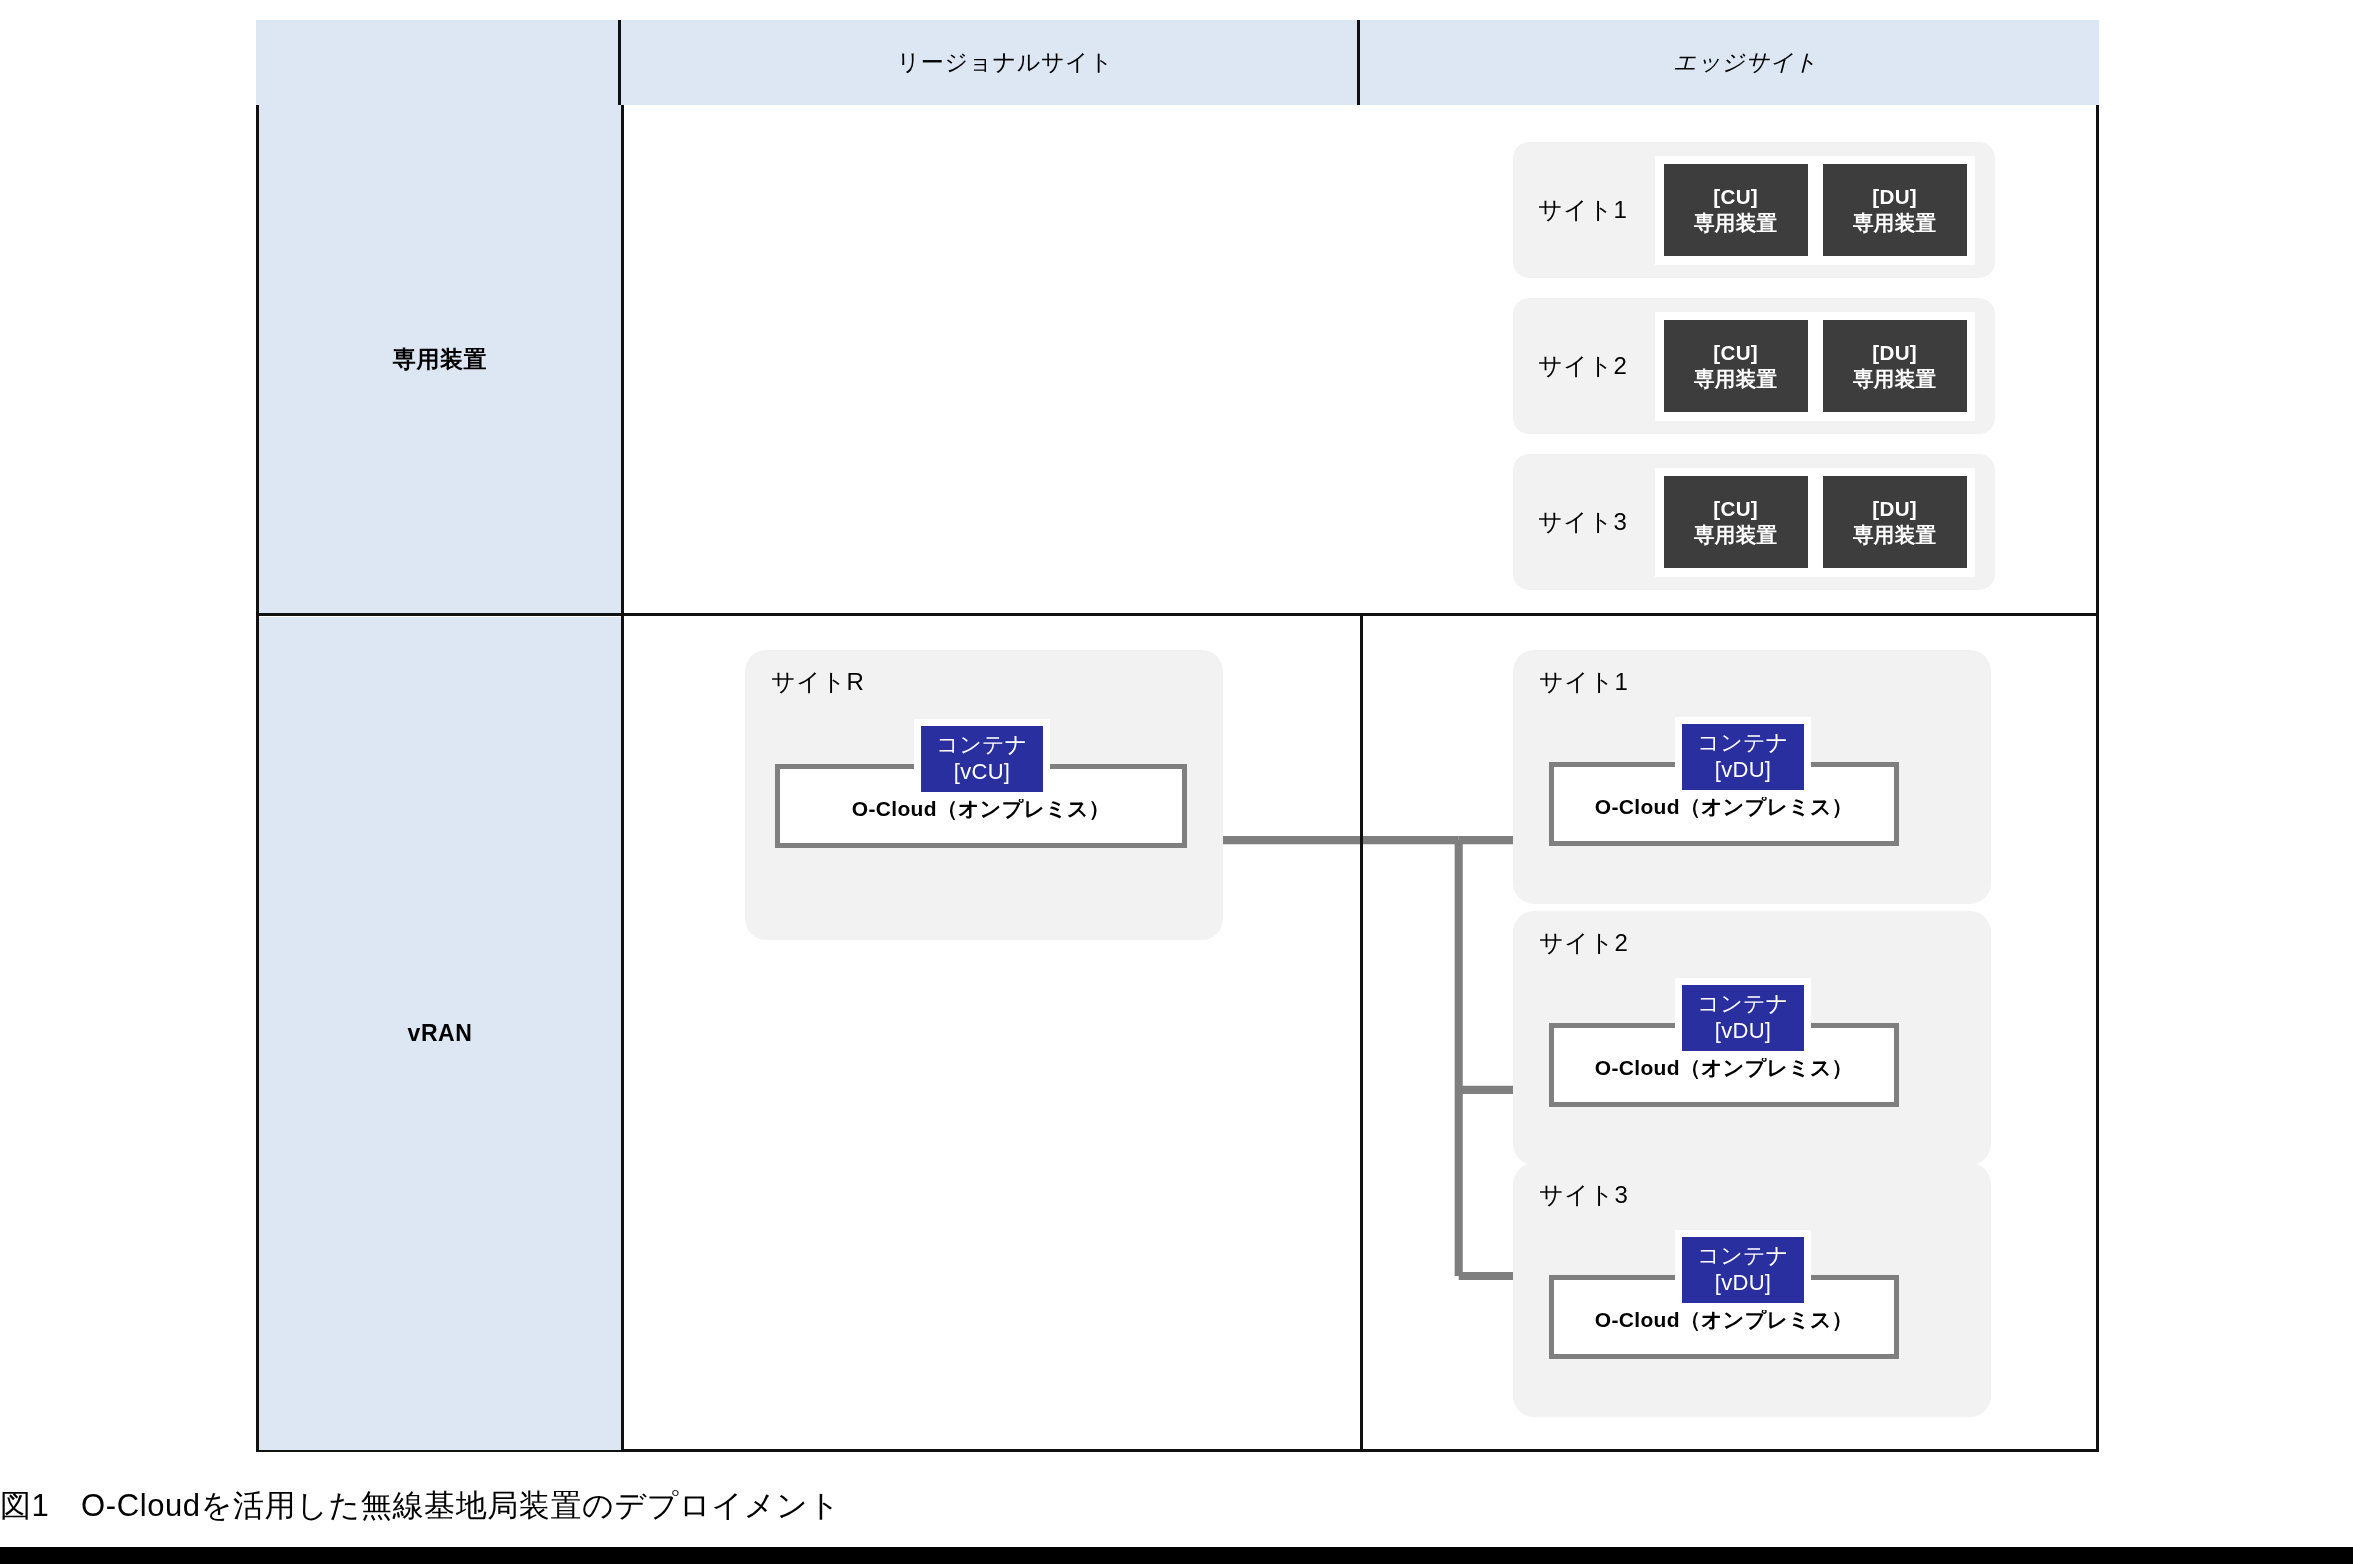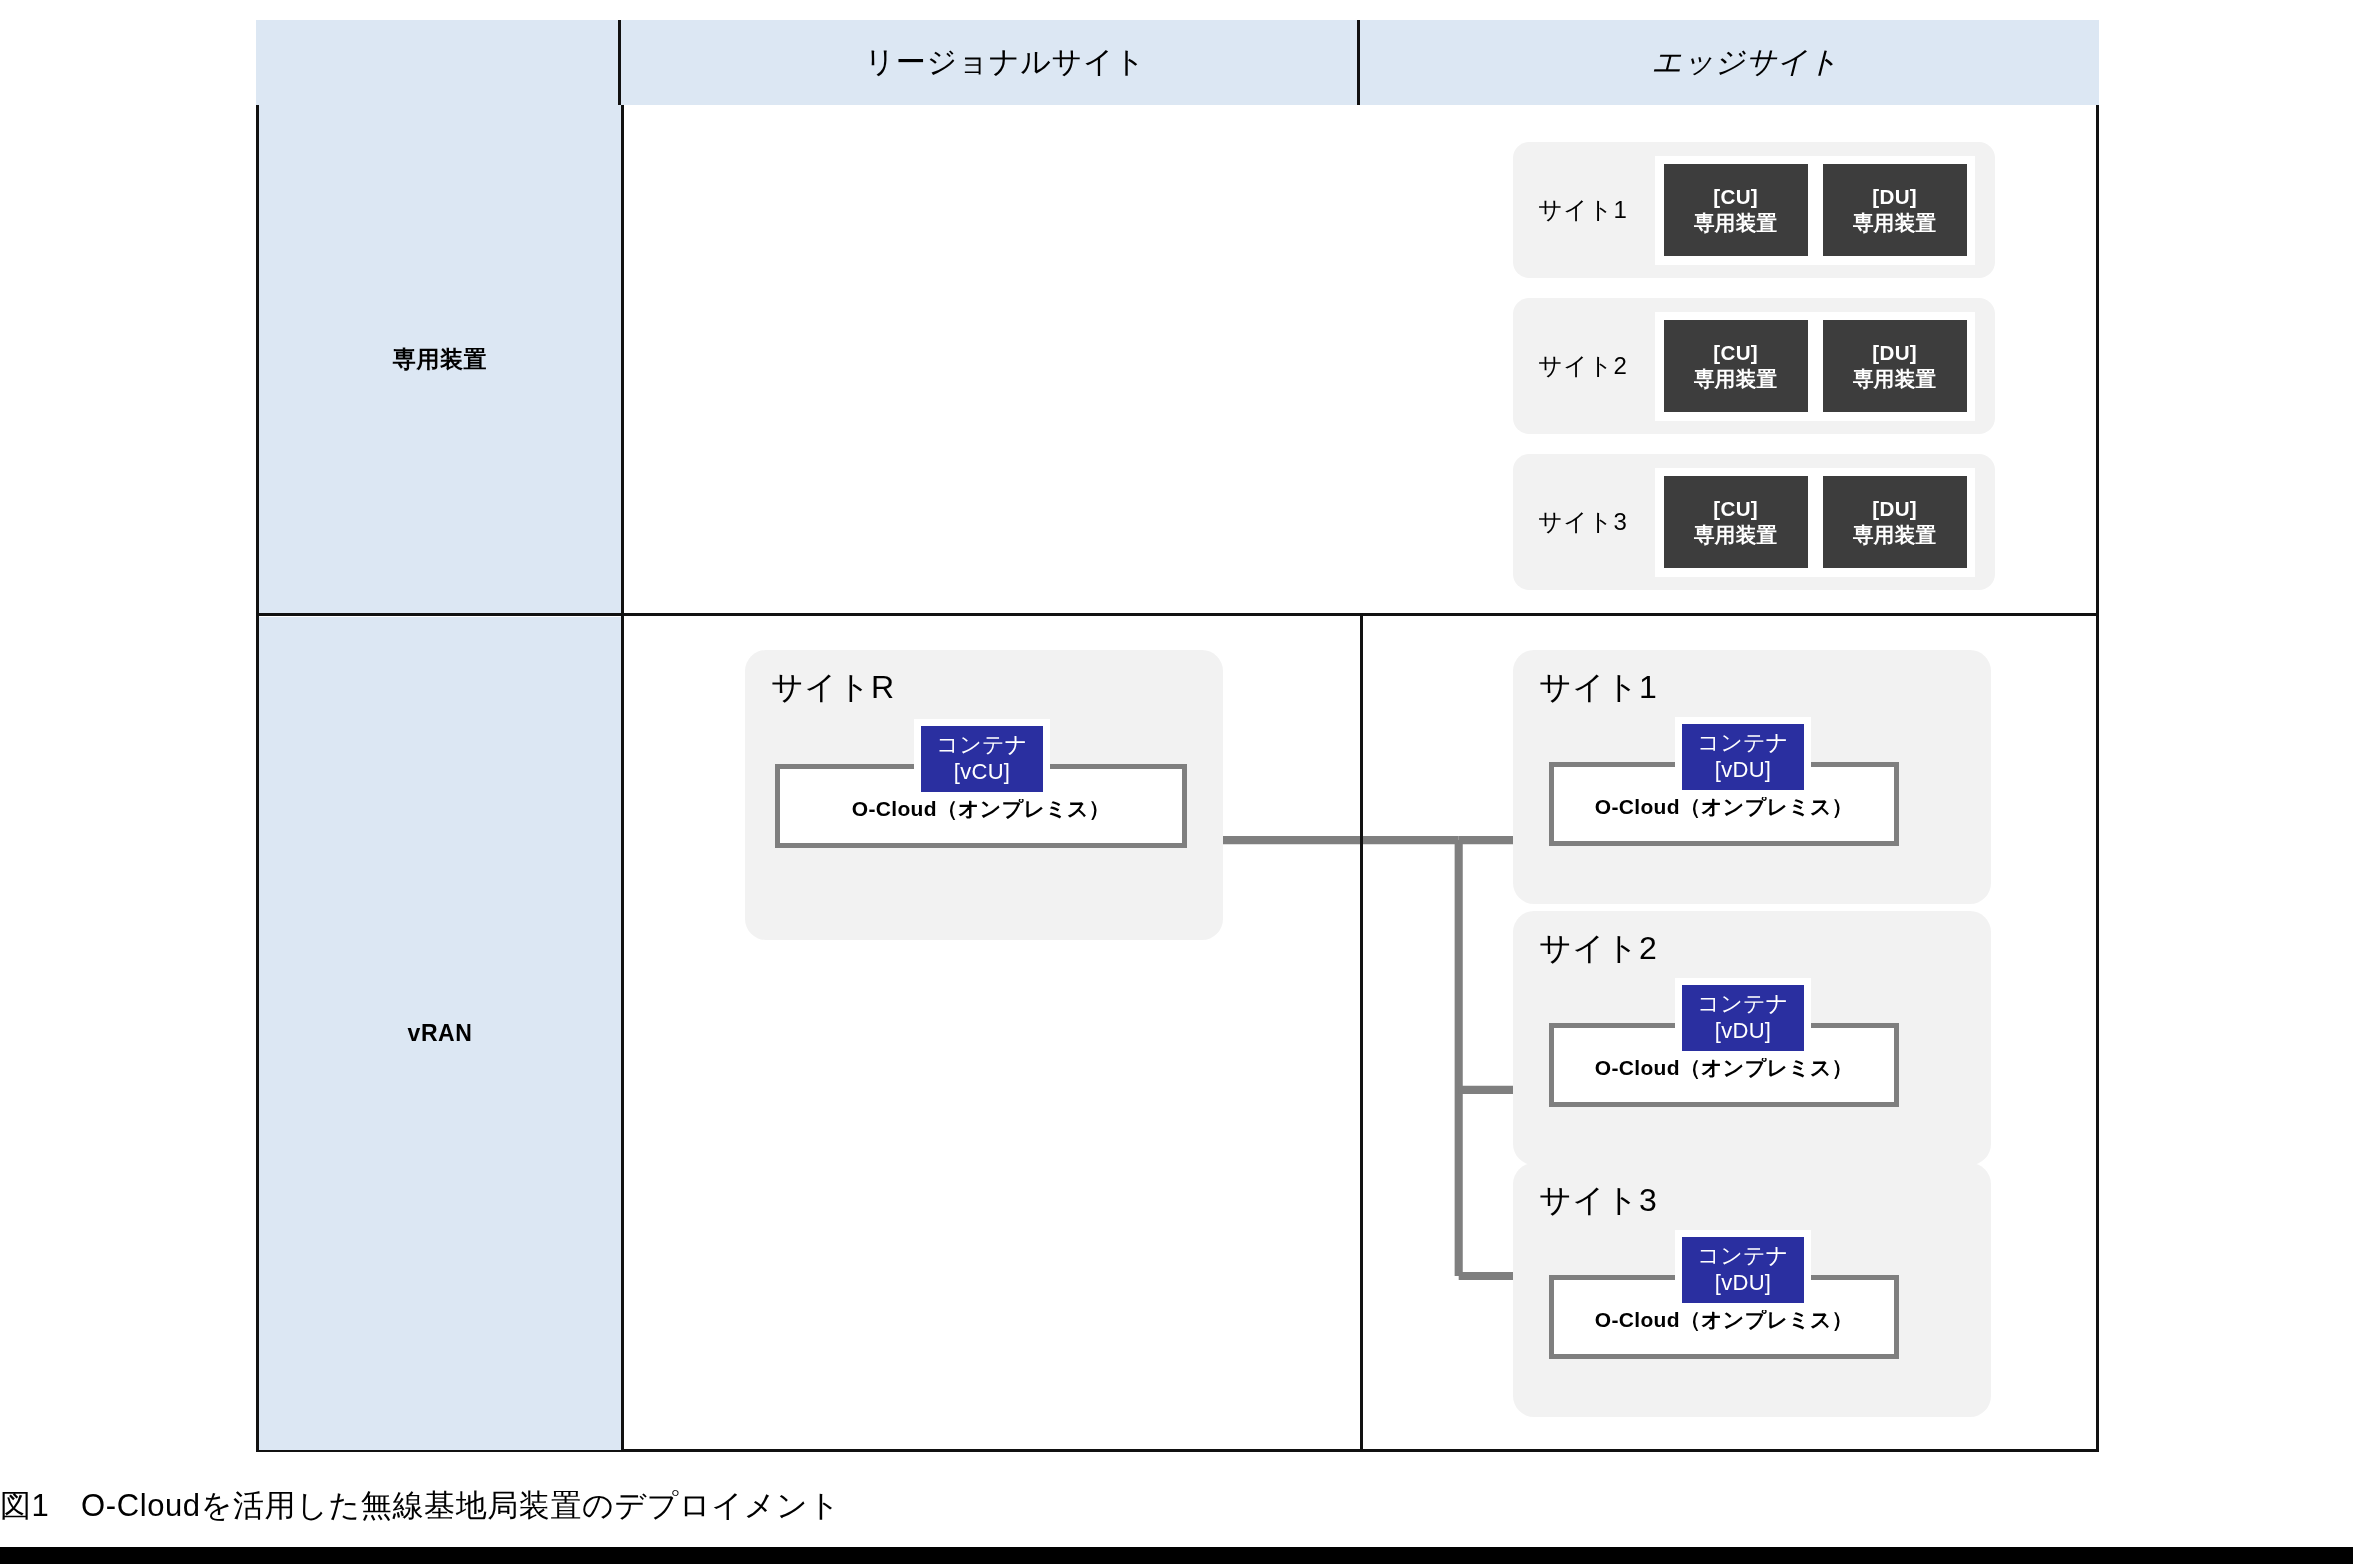--- a/index.html
+++ b/index.html
@@ -38,21 +38,21 @@
     width: 1843px;
     height: 85px;
     display: flex;
     box-sizing: border-box;
   }
   .hdr-cell {
     background: #dce7f3;
     display: flex;
     align-items: center;
     justify-content: center;
-    font-size: 30px;
+    font-size: 23px;
     letter-spacing: 0.6px;
     box-sizing: border-box;
     padding-left: 32px;
   }
   .hdr-corner { width: 365px; border-right: 3.1px solid #111111; }
   .hdr-regional { width: 739px; border-right: 3.1px solid #111111; }
   .hdr-edge { flex: 1; font-style: italic; }
 
   
   .vdiv {
@@ -158,21 +158,21 @@
     height: 290px;
   }
   .vran-panel-e1 { left: 1513px; top: 650px; width: 478px; height: 254px; }
   .vran-panel-e2 { left: 1513px; top: 911px; width: 478px; height: 254px; }
   .vran-panel-e3 { left: 1513px; top: 1163px; width: 478px; height: 254px; }
 
   .vran-site-label {
     position: absolute;
     left: 26px;
     top: 16px;
-    font-size: 32px;
+    font-size: 24px;
     letter-spacing: 0.6px;
   }
 
   .ocloud-box {
     position: absolute;
     background: #ffffff;
     border: 5px solid #7f7f7f;
     box-sizing: border-box;
     display: flex;
     align-items: flex-end;

